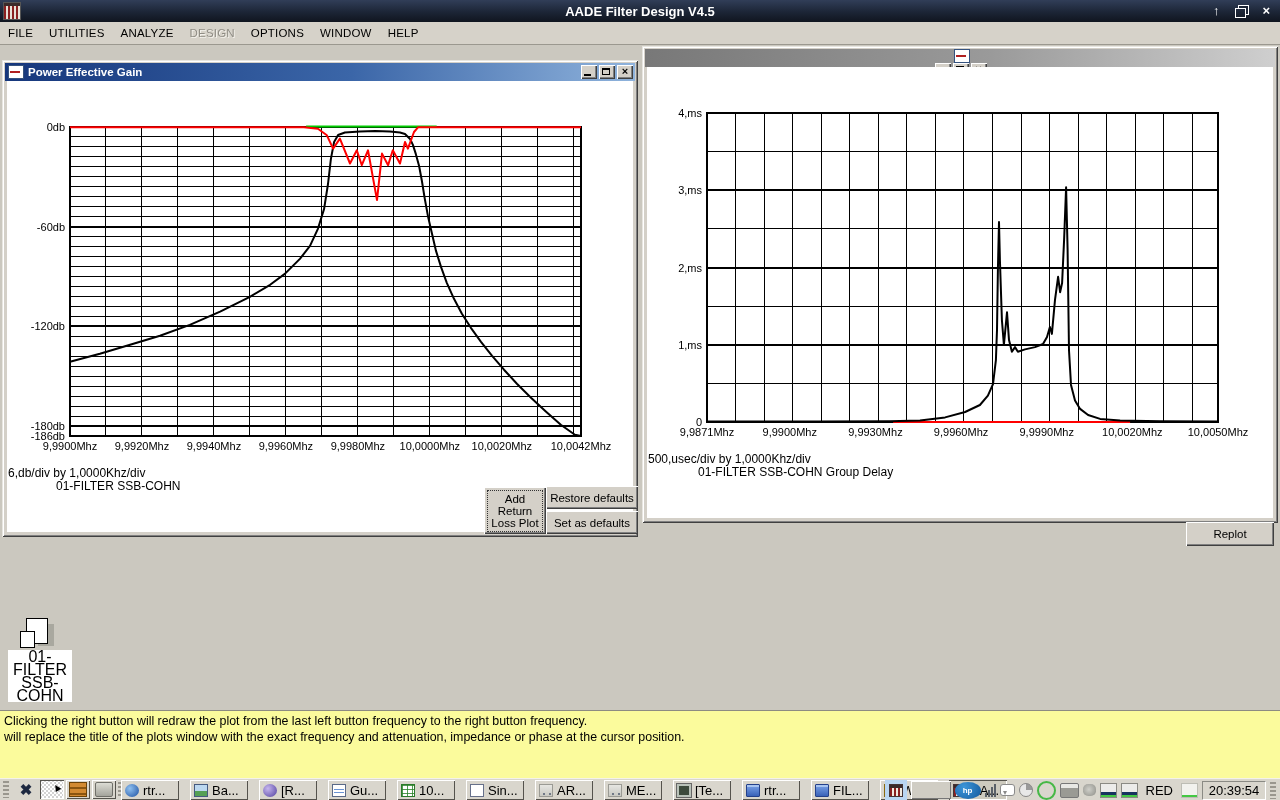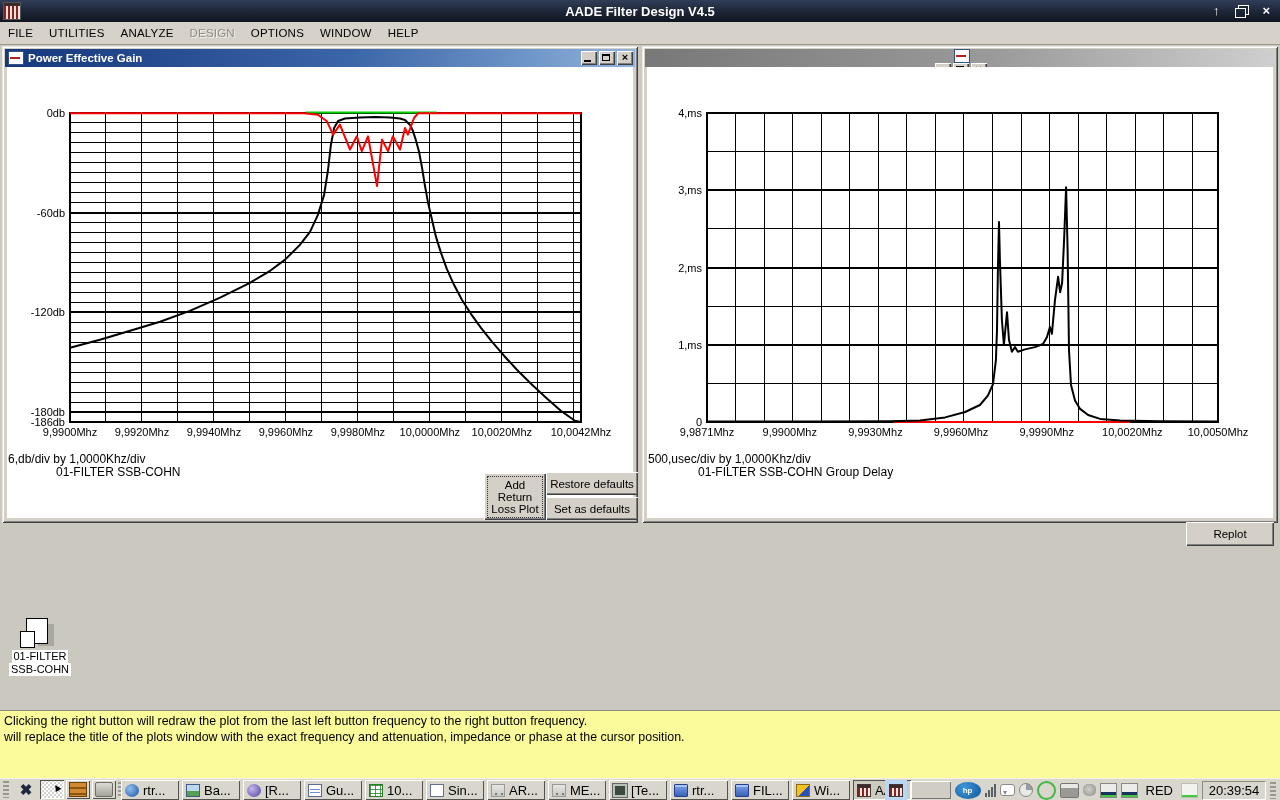--- a/index.html
+++ b/index.html
@@ -38,36 +38,36 @@
   .btn3d{position:absolute;background:#d4d0c8;box-shadow:inset 1px 1px 0 #fff,inset -1px -1px 0 #404040,inset -2px -2px 0 #808080;font-size:11.5px;color:#000;display:flex;align-items:center;justify-content:center;text-align:center;box-sizing:border-box;}
   .btn3d .focusrect{border:1px dotted #333;padding:2px 1px;width:100%;margin:3px;}
 
   
   #deskicon{left:8px;top:612px;width:64px;text-align:center;}
   .di-shadow{position:absolute;left:30px;top:12px;width:16px;height:22px;background:#a9a89f;}
   .di-back{position:absolute;left:18px;top:6px;width:20px;height:24px;background:#fff;border:1px solid #000;}
   .di-back .bar{height:4px;background:repeating-linear-gradient(90deg,#29b6c6 0 3px,#e8fbff 3px 4px);border-bottom:1px solid #000;}
   .di-front{position:absolute;left:12px;top:19px;width:13px;height:15px;background:#fff;border:1px solid #000;}
   .di-front .bar{height:3px;background:#222;}
-  .di-label{margin-top:38px;font-size:11px;line-height:13px;}
+  .di-label{margin-top:38px;font-size:16px;line-height:13px;}
   .di-label span{background:#fff;padding:0 2px;display:inline-block;}
 
   
   #helppanel{left:0;top:710px;width:1280px;height:68px;background:#fbfb9c;border-top:1px solid #8d8b82;box-sizing:border-box;padding:2px 4px;}
   #helppanel div{font-size:12.4px;line-height:16px;color:#000;white-space:nowrap;}
 
   
   #taskbar{left:0;top:778px;width:1280px;height:22px;background:#d9d6cd;border-top:1px solid #f4f2ea;box-sizing:border-box;}
   .handle{position:absolute;top:2px;width:6px;height:17px;background:repeating-linear-gradient(180deg,#9a978e 0 2px,transparent 2px 4px);}
   .xlogo{position:absolute;left:16px;top:1px;width:20px;height:19px;color:#1d2840;font-size:15px;font-weight:bold;line-height:19px;text-align:center;}
   #launchers{position:absolute;left:40px;top:1px;display:flex;gap:2px;}
   .launch{width:24px;height:19px;background:#d9d6cd;box-shadow:inset 1px 1px 0 #fff,inset -1px -1px 0 #55534d;display:flex;align-items:center;justify-content:center;position:relative;}
   .launch.pressed{box-shadow:inset 1px 1px 0 #55534d,inset -1px -1px 0 #fff;background:repeating-conic-gradient(#fff 0 25%,#d3d3d3 0 50%) 0 0/4px 4px;}
   .tb-sep{position:absolute;left:118px;top:3px;width:3px;height:15px;background:repeating-linear-gradient(180deg,#9a978e 0 2px,transparent 2px 4px);}
-  #tasks{position:absolute;left:121px;top:1px;display:flex;gap:3px;}
+  #tasks{position:absolute;left:121px;top:1px;display:flex;gap:11px;}
   .task-btn{width:58px;height:20px;flex:none;box-sizing:border-box;background:#d9d6cd;box-shadow:inset 1px 1px 0 #fff,inset -1px -1px 0 #55534d;display:flex;align-items:center;gap:4px;padding:0 4px;font-size:13px;overflow:hidden;white-space:nowrap;}
   .task-btn.active{box-shadow:inset 1px 1px 0 #55534d,inset -1px -1px 0 #fff;background:#cdcabe;}
   .tbicon{width:14px;height:13px;flex:none;display:inline-block;box-sizing:border-box;}
 
   .i-globe-blue{background:radial-gradient(circle at 35% 35%,#8fc0f0,#1c4fa0);border-radius:50%;}
   .i-globe-purple{background:radial-gradient(circle at 35% 35%,#c6b6ee,#4f3f9e);border-radius:50%;}
   .i-picture{background:linear-gradient(180deg,#bcd8f0 0 55%,#55a055 55%);border:1px solid #455a80;}
   .i-document-lines{background:repeating-linear-gradient(180deg,#fff 0 2px,#6a94d4 2px 3px) content-box,#fff;border:1px solid #5a6a88;padding:2px 1px;}
   .i-spreadsheet{background:repeating-linear-gradient(90deg,rgba(40,130,40,.8) 0 1px,transparent 1px 5px),repeating-linear-gradient(180deg,rgba(40,130,40,.8) 0 1px,transparent 1px 4px),#fff;border:1px solid #2a7a2a;}
   .i-document-blank{background:#fff;border:1px solid #66708a;}
@@ -116,21 +116,21 @@
 <div id="menubar" class="abs">
   <span class="menu-item">FILE</span>
   <span class="menu-item">UTILITIES</span>
   <span class="menu-item">ANALYZE</span>
   <span class="menu-item disabled">DESIGN</span>
   <span class="menu-item">OPTIONS</span>
   <span class="menu-item">WINDOW</span>
   <span class="menu-item">HELP</span>
 </div>
 
-<div class="window abs active" id="win1" style="left:2px;top:46px;width:636px;height:477px;">
+<div class="window abs active" id="win1" style="left:2px;top:60px;width:636px;height:477px;">
   <div class="wtitle">
     <span class="plot-ico"></span>
     <span class="wt-text">Power Effective Gain</span>
     <span class="wbtns">
       <span class="wbtn">
           <span class="g-min"></span>
         </span>
       <span class="wbtn">
           <span class="g-max"></span>
         </span>

